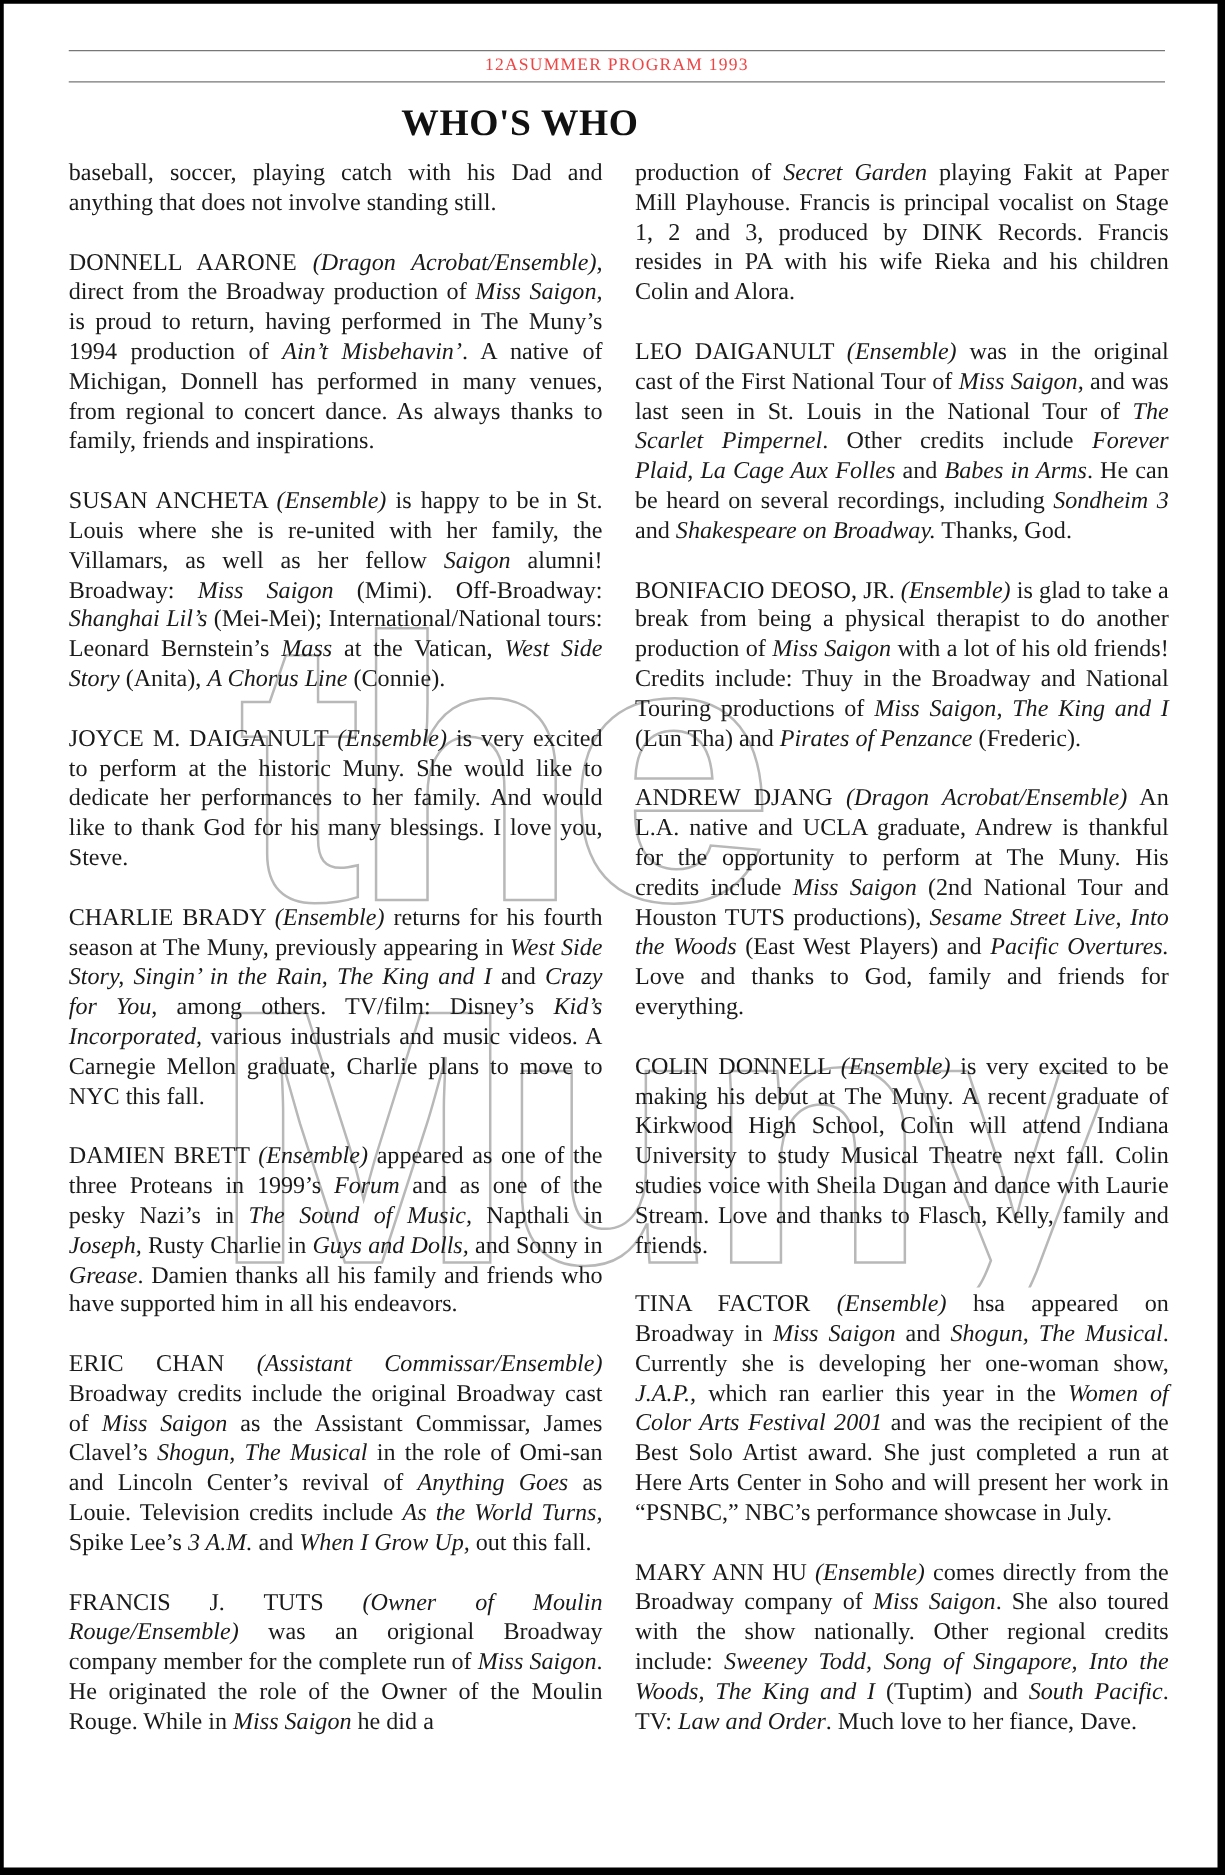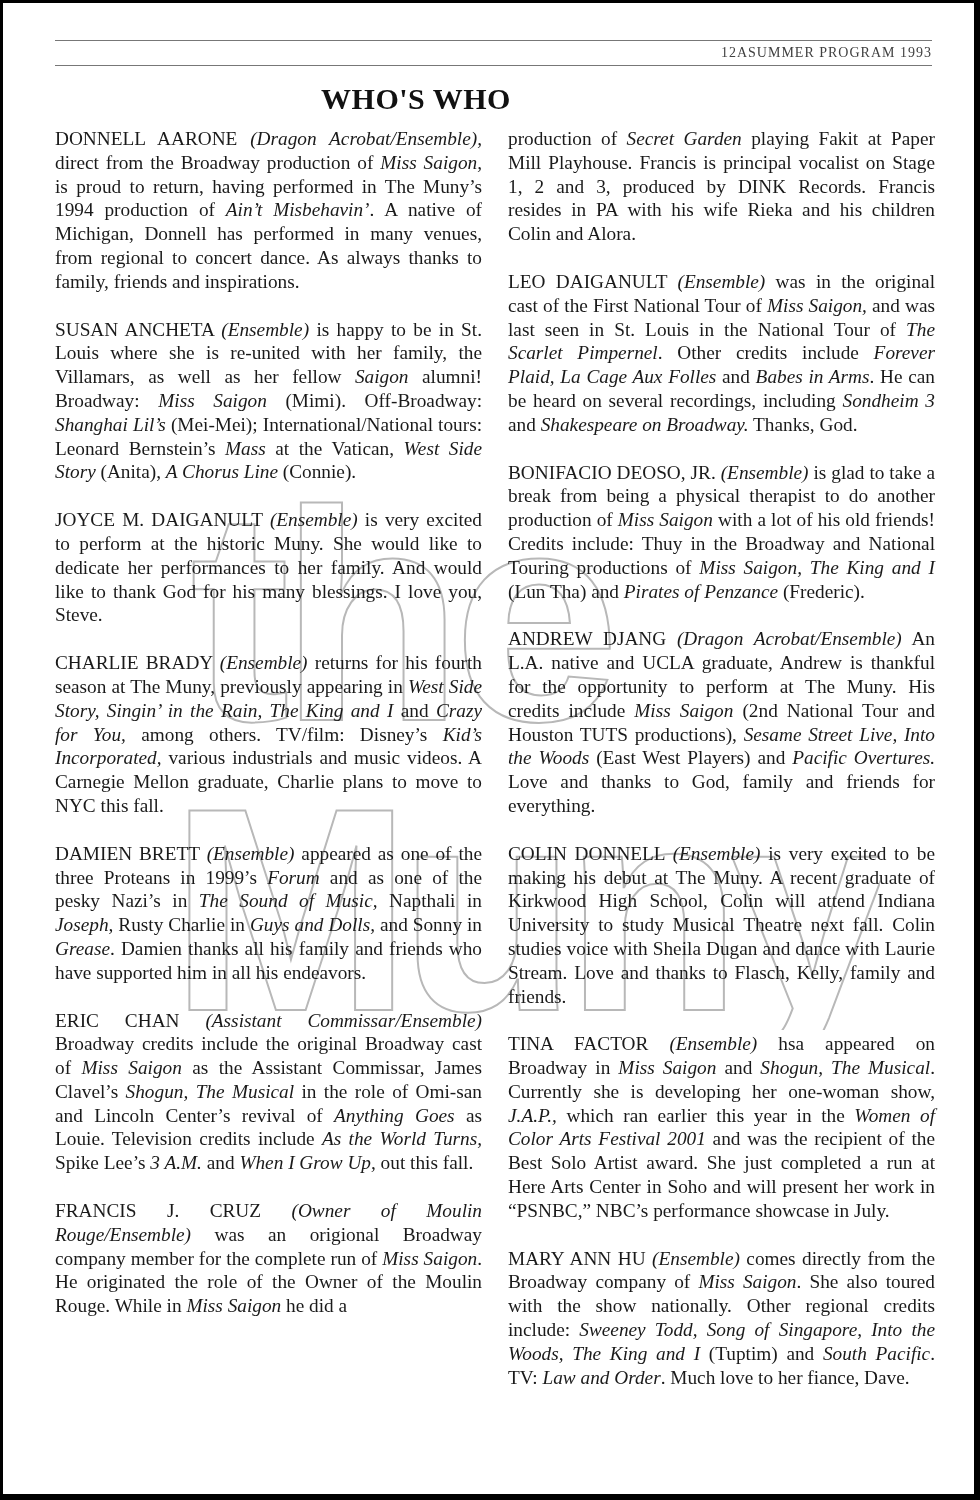--- a/index.html
+++ b/index.html
@@ -11,21 +11,21 @@
   .frame {
     position: absolute; left: 0; top: 0; width: 980px; height: 1500px; box-sizing: border-box;
     border-top: 3px solid #000; border-left: 3px solid #000;
     border-right: 6px solid #000; border-bottom: 6px solid #000;
     pointer-events: none; z-index: 5;
   }
   .runhead {
     position: absolute; left: 55px; top: 40px; width: 877px; height: 24px;
     border-top: 1px solid #777; border-bottom: 1px solid #777;
     font-family: "Liberation Serif", serif; font-size: 14px; letter-spacing: 1px;
-    display: flex; justify-content: flex-end; align-items: center; color: #404040;
+    display: flex; justify-content: center; align-items: center; color: #ef4444;
   }
   .title {
     position: absolute; left: 0; width: 832px; top: 82px; text-align: center;
     font-family: "Liberation Serif", serif; font-weight: bold; font-size: 30px; letter-spacing: 0.5px; color: #111;
   }
   .watermark { position: absolute; left: 160px; top: 470px; width: 720px; height: 560px; z-index: 0; pointer-events: none; }
   .col {
     position: absolute; top: 127px; width: 427px; z-index: 2;
     font-family: "Liberation Serif", serif; font-size: 19.3px; line-height: 23.8px; text-align: justify;
   }
@@ -46,27 +46,28 @@
 </div>
 
 <div class="title">WHO'S WHO</div>
 
 <svg class="watermark" viewBox="0 0 720 560">
   <text x="30" y="250" font-family="Liberation Sans, sans-serif" font-size="300" font-weight="bold" fill="none" stroke="#b8b8b8" stroke-width="2" letter-spacing="-10">the</text>
   <text x="10" y="540" font-family="Liberation Sans, sans-serif" font-size="290" font-weight="bold" fill="none" stroke="#b8b8b8" stroke-width="2" letter-spacing="-12">Muny</text>
 </svg>
 
 <div class="col left">
+    <p class="bio"><span>baseball, soccer, playing catch with his Dad and anything that does not involve standing still.</span></p>
     <p class="bio"><span class="name">DONNELL AARONE</span> <span class="role">(Dragon Acrobat/Ensemble),</span><span> direct from the Broadway production of </span><i>Miss Saigon,</i><span> is proud to return, having performed in The Muny’s 1994 production of </span><i>Ain’t Misbehavin’</i><span>. A native of Michigan, Donnell has performed in many venues, from regional to concert dance. As always thanks to family, friends and inspirations.</span></p>
     <p class="bio"><span class="name">SUSAN ANCHETA</span> <span class="role">(Ensemble)</span><span>  is happy to be in St. Louis where she is re-united with her family, the Villamars, as well as her fellow </span><i>Saigon</i><span> alumni! Broadway: </span><i>Miss Saigon</i><span> (Mimi). Off-Broadway: </span><i>Shanghai Lil’s</i><span> (Mei-Mei); International/National tours: Leonard Bernstein’s </span><i>Mass</i><span> at the Vatican, </span><i>West Side Story</i><span> (Anita), </span><i>A Chorus Line</i><span> (Connie).</span></p>
     <p class="bio"><span class="name">JOYCE M. DAIGANULT</span> <span class="role">(Ensemble)</span><span>  is very excited to perform at the historic Muny. She would like to dedicate her performances to her family. And would like to thank God for his many blessings. I love you, Steve.</span></p>
     <p class="bio"><span class="name">CHARLIE BRADY</span> <span class="role">(Ensemble)</span><span> returns for his fourth season at The Muny, previously appearing in </span><i>West Side Story, Singin’ in the Rain, The King and I</i><span> and </span><i>Crazy for You,</i><span> among others. TV/film: Disney’s </span><i>Kid’s Incorporated,</i><span> various industrials and music videos. A Carnegie Mellon graduate, Charlie plans to move to NYC this fall.</span></p>
     <p class="bio"><span class="name">DAMIEN BRETT</span> <span class="role">(Ensemble)</span><span> appeared as one of the three Proteans in 1999’s </span><i>Forum</i><span> and as one of the pesky Nazi’s in </span><i>The Sound of Music,</i><span> Napthali in </span><i>Joseph,</i><span> Rusty Charlie in </span><i>Guys and Dolls,</i><span> and Sonny in </span><i>Grease</i><span>. Damien thanks all his family and friends who have supported him in all his endeavors.</span></p>
     <p class="bio"><span class="name">ERIC CHAN</span> <span class="role">(Assistant Commissar/Ensemble)</span><span> Broadway credits include the original Broadway cast of </span><i>Miss Saigon</i><span> as the Assistant Commissar, James Clavel’s </span><i>Shogun, The Musical</i><span> in the role of Omi-san and Lincoln Center’s revival of </span><i>Anything Goes</i><span> as Louie. Television credits include </span><i>As the World Turns,</i><span> Spike Lee’s </span><i>3 A.M.</i><span> and </span><i>When I Grow Up,</i><span> out this fall.</span></p>
-    <p class="bio"><span class="name">FRANCIS J. CRUZ</span> <span class="role">(Owner of Moulin Rouge/Ensemble)</span><span> was an origional Broadway company member for the complete run of </span><i>Miss Saigon</i><span>. He originated the role of the Owner of the Moulin Rouge. While in </span><i>Miss Saigon</i><span> he did a</span></p>
+    <p class="bio"><span class="name">FRANCIS J. TUTS</span> <span class="role">(Owner of Moulin Rouge/Ensemble)</span><span> was an origional Broadway company member for the complete run of </span><i>Miss Saigon</i><span>. He originated the role of the Owner of the Moulin Rouge. While in </span><i>Miss Saigon</i><span> he did a</span></p>
   </div>
 <div class="col right">
     <p class="bio"><span>production of </span><i>Secret Garden</i><span> playing Fakit at Paper Mill Playhouse. Francis is  principal vocalist on Stage 1, 2 and 3, produced by DINK Records. Francis resides in PA with his wife Rieka and his children Colin and Alora.</span></p>
     <p class="bio"><span class="name">LEO DAIGANULT</span> <span class="role">(Ensemble)</span><span> was in the original cast of the First National Tour of </span><i>Miss Saigon,</i><span> and was last seen in St. Louis in the National Tour of </span><i>The Scarlet Pimpernel</i><span>. Other credits include </span><i>Forever Plaid, La Cage Aux Folles</i><span> and </span><i>Babes in Arms</i><span>. He can be heard on several recordings, including </span><i>Sondheim 3</i><span> and </span><i>Shakespeare on Broadway.</i><span> Thanks, God.</span></p>
     <p class="bio"><span class="name">BONIFACIO DEOSO, JR.</span> <span class="role">(Ensemble)</span><span> is glad to take a break from being a physical therapist to do another production of </span><i>Miss Saigon</i><span> with a lot of his old friends! Credits include: Thuy in the Broadway and National Touring productions of </span><i>Miss Saigon, The King and I</i><span> (Lun Tha) and </span><i>Pirates of Penzance</i><span> (Frederic).</span></p>
     <p class="bio"><span class="name">ANDREW DJANG</span> <span class="role">(Dragon Acrobat/Ensemble)</span><span> An L.A. native and UCLA graduate, Andrew is thankful for the opportunity to perform at The Muny. His credits include </span><i>Miss Saigon</i><span> (2nd National Tour and Houston TUTS productions), </span><i>Sesame Street Live, Into the Woods</i><span> (East West Players) and </span><i>Pacific Overtures.</i><span> Love and thanks to God, family and friends for everything.</span></p>
     <p class="bio"><span class="name">COLIN DONNELL</span> <span class="role">(Ensemble)</span><span> is very excited to be making his debut at The Muny. A recent graduate of Kirkwood High School, Colin will attend Indiana University to study Musical Theatre next fall. Colin studies voice with Sheila Dugan and dance with Laurie Stream. Love and thanks to Flasch, Kelly, family and friends.</span></p>
     <p class="bio"><span class="name">TINA FACTOR</span> <span class="role">(Ensemble)</span><span> hsa appeared on Broadway in </span><i>Miss Saigon</i><span> and </span><i>Shogun, The Musical</i><span>. Currently she is developing her one-woman show, </span><i>J.A.P.,</i><span> which ran earlier this year in the </span><i>Women of Color Arts Festival 2001</i><span> and was the recipient of the Best Solo Artist award. She just completed a run at Here Arts Center in Soho and will present her work in “PSNBC,” NBC’s performance showcase in July.</span></p>
     <p class="bio"><span class="name">MARY ANN HU</span> <span class="role">(Ensemble)</span><span> comes directly from the Broadway company of </span><i>Miss Saigon</i><span>. She also toured with the show nationally. Other regional credits include: </span><i>Sweeney Todd, Song of Singapore, Into the Woods, The King and I</i><span> (Tuptim) and </span><i>South Pacific</i><span>. TV: </span><i>Law and Order</i><span>. Much love to her fiance, Dave.</span></p>
   </div>

